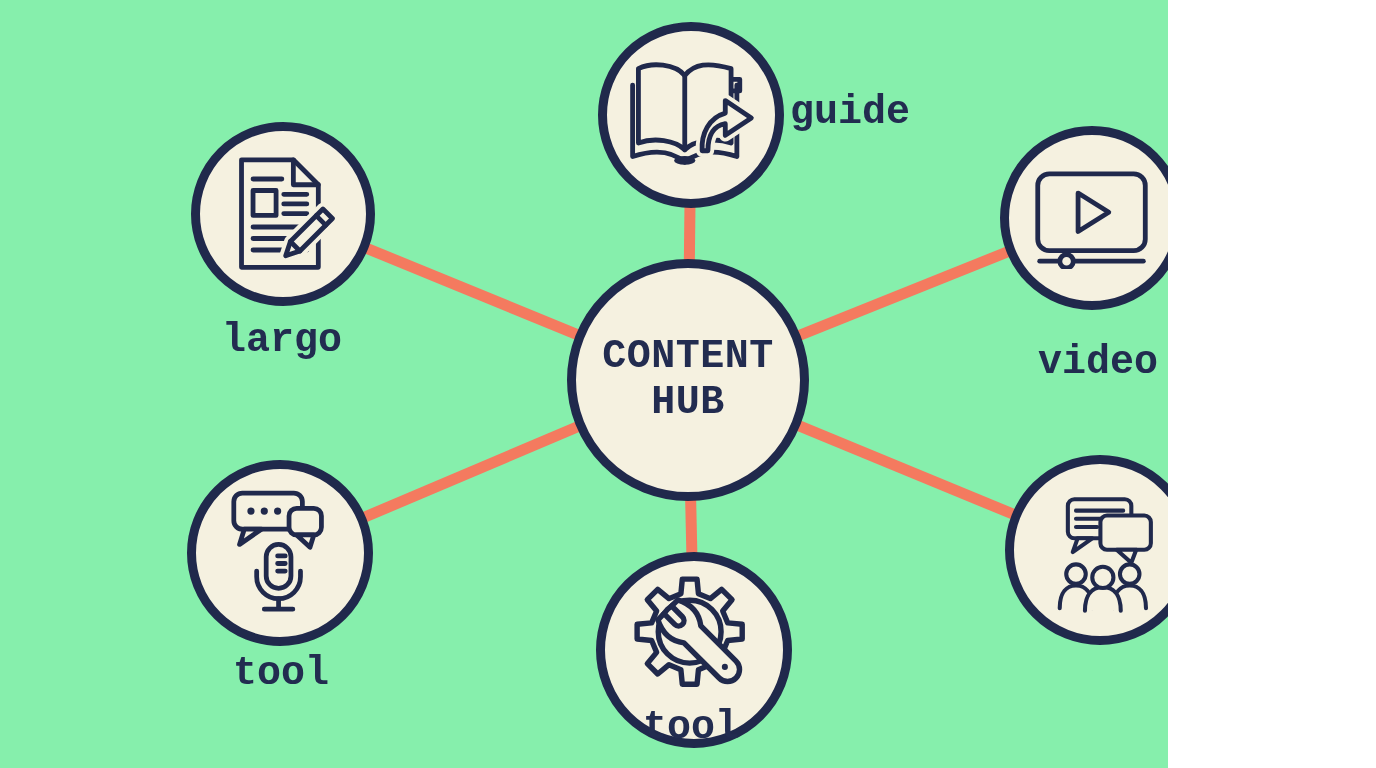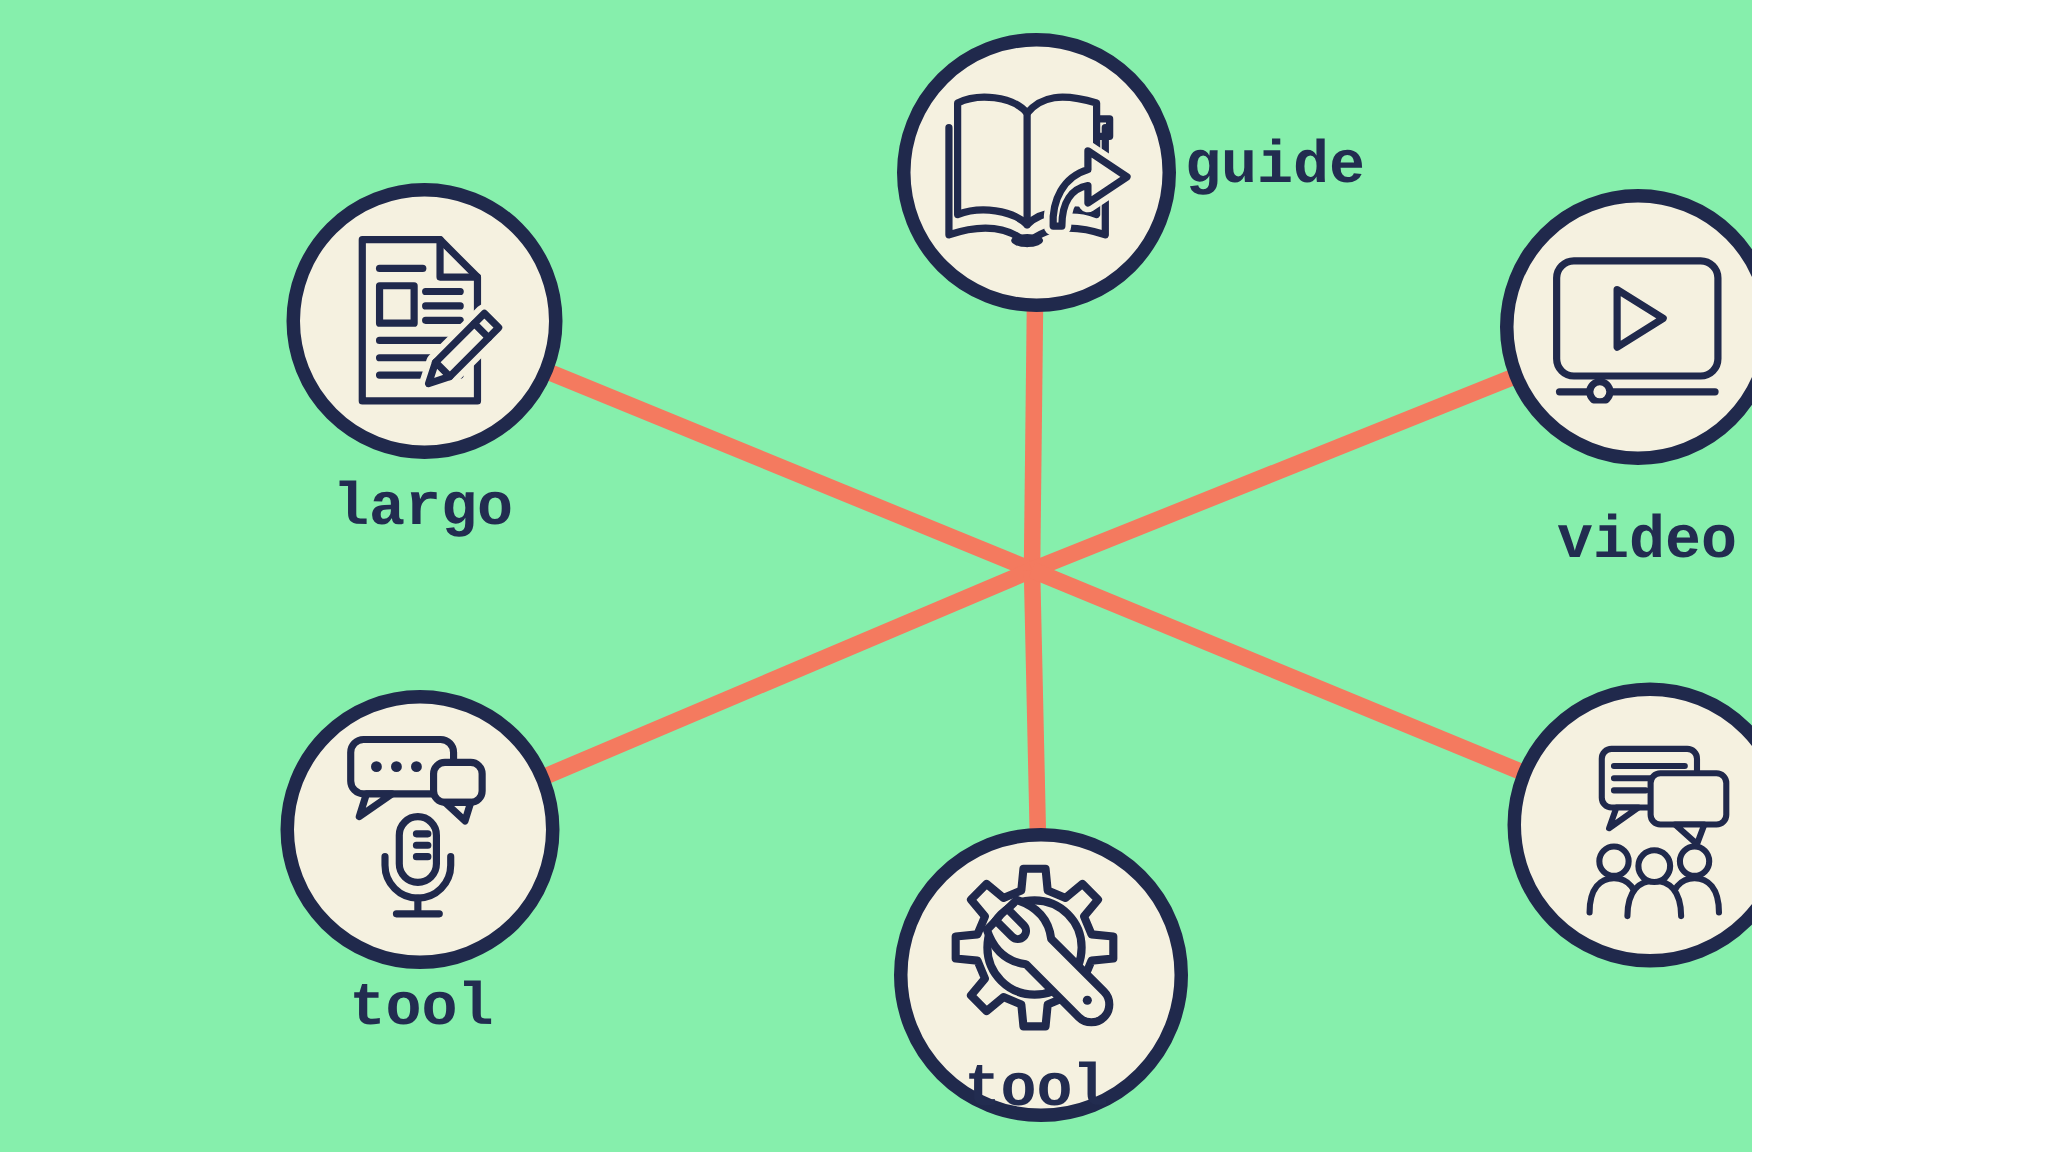--- a/index.html
+++ b/index.html
@@ -117,14 +117,17 @@
       <path class="st fillc" d="M88,66 L106,82 L112,66 Z"></path>
       <path class="st" d="M18,138 C18,118 27,110 38,110 C49,110 58,118 58,138"></path>
       <circle class="st fillc" cx="38" cy="96" r="12"></circle>
       <path class="st" d="M84,138 C84,118 93,110 104,110 C115,110 124,118 124,138"></path>
       <circle class="st fillc" cx="104" cy="96" r="12"></circle>
       <path class="st fillc" d="M49,141 C49,120 59,112 71,112 C83,112 93,120 93,141"></path>
       <circle class="st fillc" cx="71" cy="100" r="13"></circle>
     </svg>
   </div>
 
+  <div class="node" style="left:567px;top:259px;width:242px;height:242px;">
+    <div class="hub-label">CONTENT HUB</div>
+  </div>
 
 </div>
 
 </body></html>

